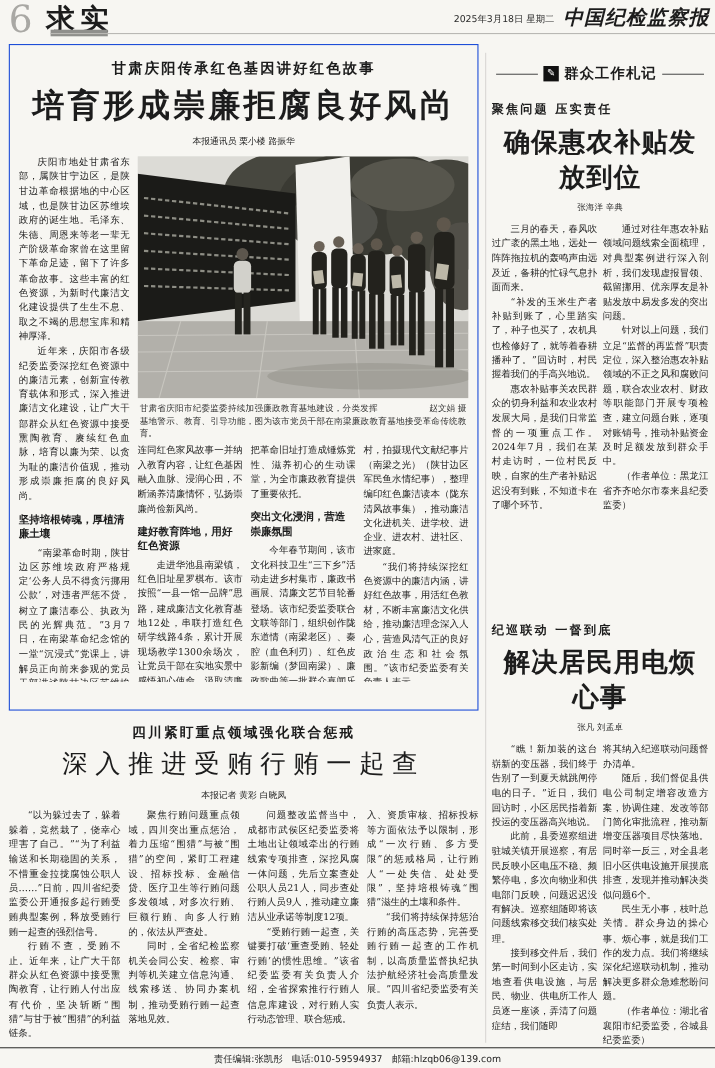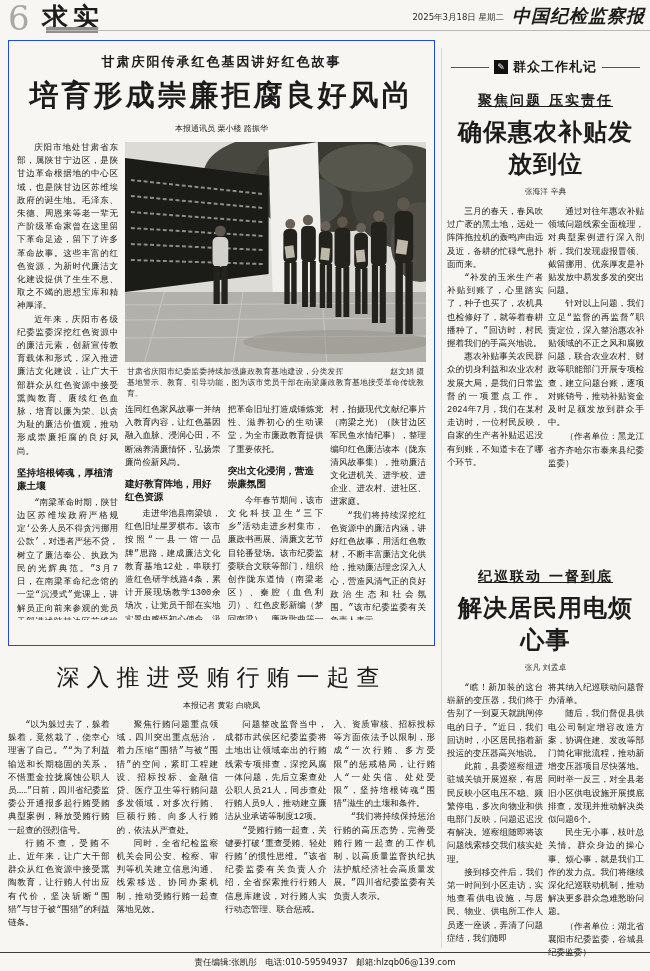--- a/index.html
+++ b/index.html
@@ -26,39 +26,39 @@
   .byline { text-align:center; font-size:8px; color:#222; margin:7px 0 8px; }
   .article-body { display:flex; gap:7px; height:478px; overflow:hidden; }
   .colA { width:101px; flex:none; height:100%; overflow:hidden; }
   .right-region { flex:1; display:flex; flex-direction:column; overflow:hidden; }
   .photo-wrap { width:100%; height:220px; background:#dddcd7; overflow:hidden; }
   .photo-wrap svg { display:block; width:100%; height:100%; }
   .caption { font-size:7.8px; line-height:11px; color:#333; margin:4px 2px 2px; text-align:justify; }
   .credit { float:right; white-space:nowrap; padding-left:6px;margin-left:41px; }
   .cols3 { display:flex; gap:7px; margin-top:3px; flex:1; overflow:hidden; }
   .cols3 .col { flex:1; overflow:hidden; }
-  p.body-p { font-size:8.6px; line-height:13.2px; text-align:justify; text-indent:2em;font-family:Liberation Mono, monospace; }
+  p.body-p { font-size:8.6px; line-height:13.2px; text-align:justify; text-indent:2em; }
   p.subhead { font-size:9.6px; line-height:13px; font-weight:bold; text-indent:0;
     margin:7px 0 5px; font-family:"DejaVu Sans", sans-serif; }
   p.attr { font-size:8.6px; line-height:13.2px; text-align:justify; text-indent:2em; }
   
   .bottom-article { position:absolute; left:8px; top:651px; width:427px; height:298px; padding-top:7px; }
   .bottom-title { text-align:center; font-size:23px; font-weight:normal; letter-spacing:7px; margin-top:4px; }
   .bcols { display:flex; gap:7px; height:226px; overflow:hidden; margin-top:2px; }
   .bcols .col { flex:1; overflow:hidden; }
   
   .v-divider { position:absolute; left:441px; top:48px; height:900px; width:1px; background:#d9d8d4; }
   .sidebar { position:absolute; left:447px; top:52px; width:197px; }
   .col-head { display:flex; align-items:center; gap:5px; margin:6px 4px 16px; }
   .col-head .line { flex:1; height:1px; background:#555; }
   .badge { width:14px; height:14px; background:#111; color:#fff; font-size:9px; line-height:14px;
     text-align:center; flex:none; font-family:"DejaVu Sans", sans-serif; }
   .col-label { font-size:13px; font-weight:bold; letter-spacing:1px; }
-  .side-kicker { text-align:center; font-weight:bold; font-size:14px; letter-spacing:2px;
-    font-family:"DejaVu Sans", sans-serif;text-decoration:underline; }
+  .side-kicker { text-align:left; font-weight:bold; font-size:11px; letter-spacing:2px;
+    font-family:"DejaVu Sans", sans-serif; }
   .side-title { text-align:center; font-size:24px; font-weight:bold; letter-spacing:1px; margin-top:6px; }
   .side-byline { text-align:center; font-size:7.8px; color:#333; margin:6px 0 9px; }
   .sbody { display:flex; gap:5px; overflow:hidden; }
   .sbody .col { flex:1; overflow:hidden; }
   .sbody1 { height:346px; }
   .sbody2 { height:342px; }
   .side-article2 { margin-top:16px; }
   
   .footer-rule { position:absolute; left:0; right:0; top:952px; height:1px; background:#3a3a38; }
   .footer-text { position:absolute; top:957px; left:0; width:100%; text-align:center; font-size:8.5px;
@@ -193,20 +193,21 @@
           <div class="col">
             <p class="body-p" style="text-indent:0">村，拍摄现代文献纪事片（南梁之光）（陕甘边区军民鱼水情纪事），整理编印红色廉洁读本（陇东清风故事集），推动廉洁文化进机关、进学校、进企业、进农村、进社区、进家庭。</p>
             <p class="body-p">“我们将持续深挖红色资源中的廉洁内涵，讲好红色故事，用活红色教材，不断丰富廉洁文化供给，推动廉洁理念深入人心，营造风清气正的良好政治生态和社会氛围。”该市纪委监委有关负责人表示。</p>
           </div>
         </div>
       </div>
     </div>
   </div>
 
   <div class="bottom-article">
+    <div class="kicker" style="font-size:12.5px">四川紧盯重点领域强化联合惩戒</div>
     <div class="bottom-title">深入推进受贿行贿一起查</div>
     <div class="byline">本报记者 黄彩 白晓凤</div>
     <div class="bcols">
       <div class="col">
         <p class="body-p">“以为躲过去了，躲着躲着，竟然栽了，侥幸心理害了自己。”“为了利益输送和长期稳固的关系，不惜重金拉拢腐蚀公职人员……”日前，四川省纪委监委公开通报多起行贿受贿典型案例，释放受贿行贿一起查的强烈信号。</p>
         <p class="body-p">行贿不查，受贿不止。近年来，让广大干部群众从红色资源中接受熏陶教育，让行贿人付出应有代价，坚决斩断“围猎”与甘于被“围猎”的利益链条。</p>
       </div>
       <div class="col">
         <p class="body-p">聚焦行贿问题重点领域，四川突出重点惩治，着力压缩“围猎”与被“围猎”的空间，紧盯工程建设、招标投标、金融信贷、医疗卫生等行贿问题多发领域，对多次行贿、巨额行贿、向多人行贿的，依法从严查处。</p>
         <p class="body-p">同时，全省纪检监察机关会同公安、检察、审判等机关建立信息沟通、线索移送、协同办案机制，推动受贿行贿一起查落地见效。</p>

